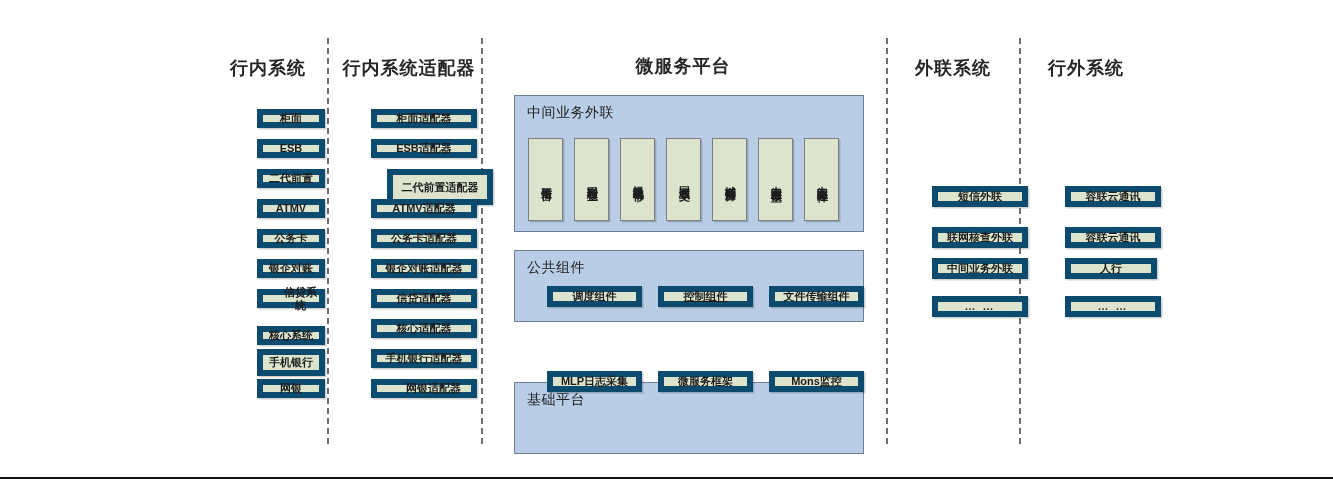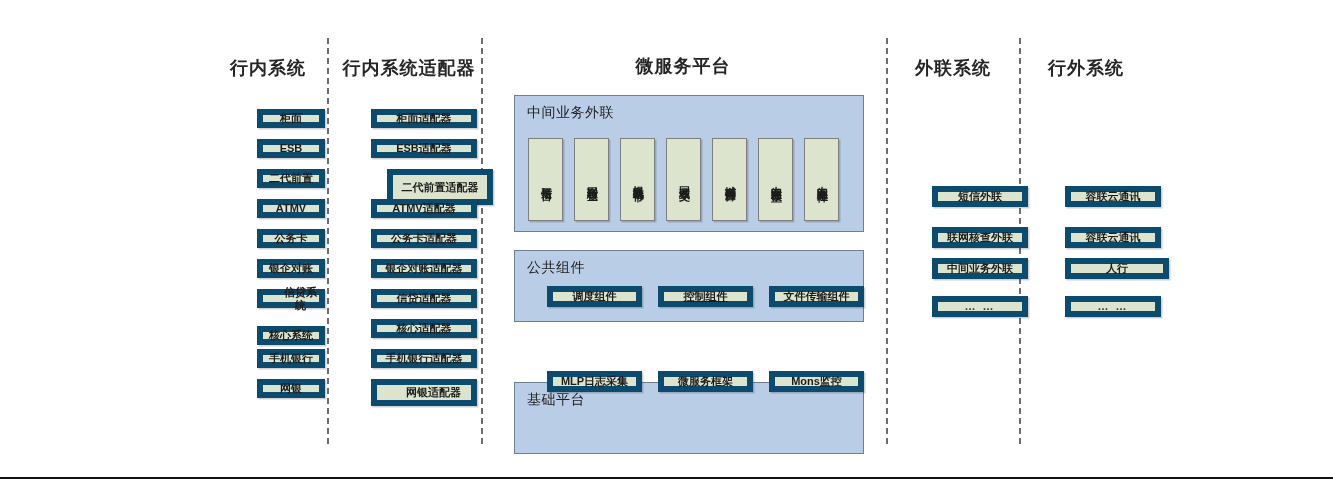--- a/index.html
+++ b/index.html
@@ -127,33 +127,33 @@
   <div class="col-title" style="left:1026px; top:56px; width:120px;">行外系统</div>
 
   <div class="node" style="left:238px; top:109px; width:68px; height:19px;">柜面</div>
   <div class="node" style="left:238px; top:139px; width:68px; height:19px;">ESB</div>
   <div class="node" style="left:238px; top:169px; width:68px; height:19px;">二代前置</div>
   <div class="node" style="left:238px; top:199px; width:68px; height:19px;">ATMV</div>
   <div class="node" style="left:238px; top:229px; width:68px; height:19px;">公务卡</div>
   <div class="node" style="left:238px; top:259px; width:68px; height:19px;">银企对账</div>
   <div class="node" style="left:238px; top:289px; width:68px; height:19px;padding-left:19px;">信贷系统</div>
   <div class="node" style="left:238px; top:326px; width:68px; height:19px;">核心系统</div>
-  <div class="node" style="left:238px; top:349px; width:68px; height:19px;">手机银行</div>
+  <div class="node" style="left:238px; top:349px; width:68px; height:27px;">手机银行</div>
   <div class="node" style="left:238px; top:379px; width:68px; height:19px;">网银</div>
 
   <div class="node" style="left:352px; top:109px; width:106px; height:19px;">柜面适配器</div>
   <div class="node" style="left:352px; top:139px; width:106px; height:19px;">ESB适配器</div>
   <div class="node" style="left:368px; top:169px; width:106px; height:36px;">二代前置适配器</div>
   <div class="node" style="left:352px; top:199px; width:106px; height:19px;">ATMV适配器</div>
   <div class="node" style="left:352px; top:229px; width:106px; height:19px;">公务卡适配器</div>
   <div class="node" style="left:352px; top:259px; width:106px; height:19px;">银企对账适配器</div>
   <div class="node" style="left:352px; top:289px; width:106px; height:19px;">信贷适配器</div>
   <div class="node" style="left:352px; top:319px; width:106px; height:19px;">核心适配器</div>
   <div class="node" style="left:352px; top:349px; width:106px; height:19px;">手机银行适配器</div>
-  <div class="node" style="left:352px; top:379px; width:106px; height:27px;padding-left:19px;">网银适配器</div>
+  <div class="node" style="left:352px; top:379px; width:106px; height:19px;padding-left:19px;">网银适配器</div>
 
   <div class="panel" style="left:514px; top:95px; width:350px; height:137px;">
     <div class="panel-title">中间业务外联</div>
   </div>
   <div class="node-vert" style="left:528px; top:138px; width:35px; height:83px;">
       <span>短信平台</span>
     </div>
   <div class="node-vert" style="left:574px; top:138px; width:35px; height:83px;">
       <span>联网核查</span>
     </div>
@@ -187,18 +187,18 @@
   <div class="node" style="left:639px; top:371px; width:95px; height:21px;">微服务框架</div>
   <div class="node" style="left:750px; top:371px; width:95px; height:21px;">Mons监控</div>
 
   <div class="node" style="left:913px; top:186px; width:96px; height:21px;">短信外联</div>
   <div class="node" style="left:913px; top:227px; width:96px; height:21px;">联网核查外联</div>
   <div class="node" style="left:913px; top:258px; width:96px; height:21px;">中间业务外联</div>
   <div class="node ellipsis" style="left:913px; top:296px; width:96px; height:21px;">… …</div>
 
   <div class="node" style="left:1046px; top:186px; width:96px; height:21px;">容联云通讯</div>
   <div class="node" style="left:1046px; top:227px; width:96px; height:21px;">容联云通讯</div>
-  <div class="node" style="left:1046px; top:258px; width:104px; height:21px;">人行</div>
+  <div class="node" style="left:1046px; top:258px; width:92px; height:21px;">人行</div>
   <div class="node ellipsis" style="left:1046px; top:296px; width:96px; height:21px;">… …</div>
 
   <div class="bottom-rule"></div>
 
 </div>
 
 </body></html>

